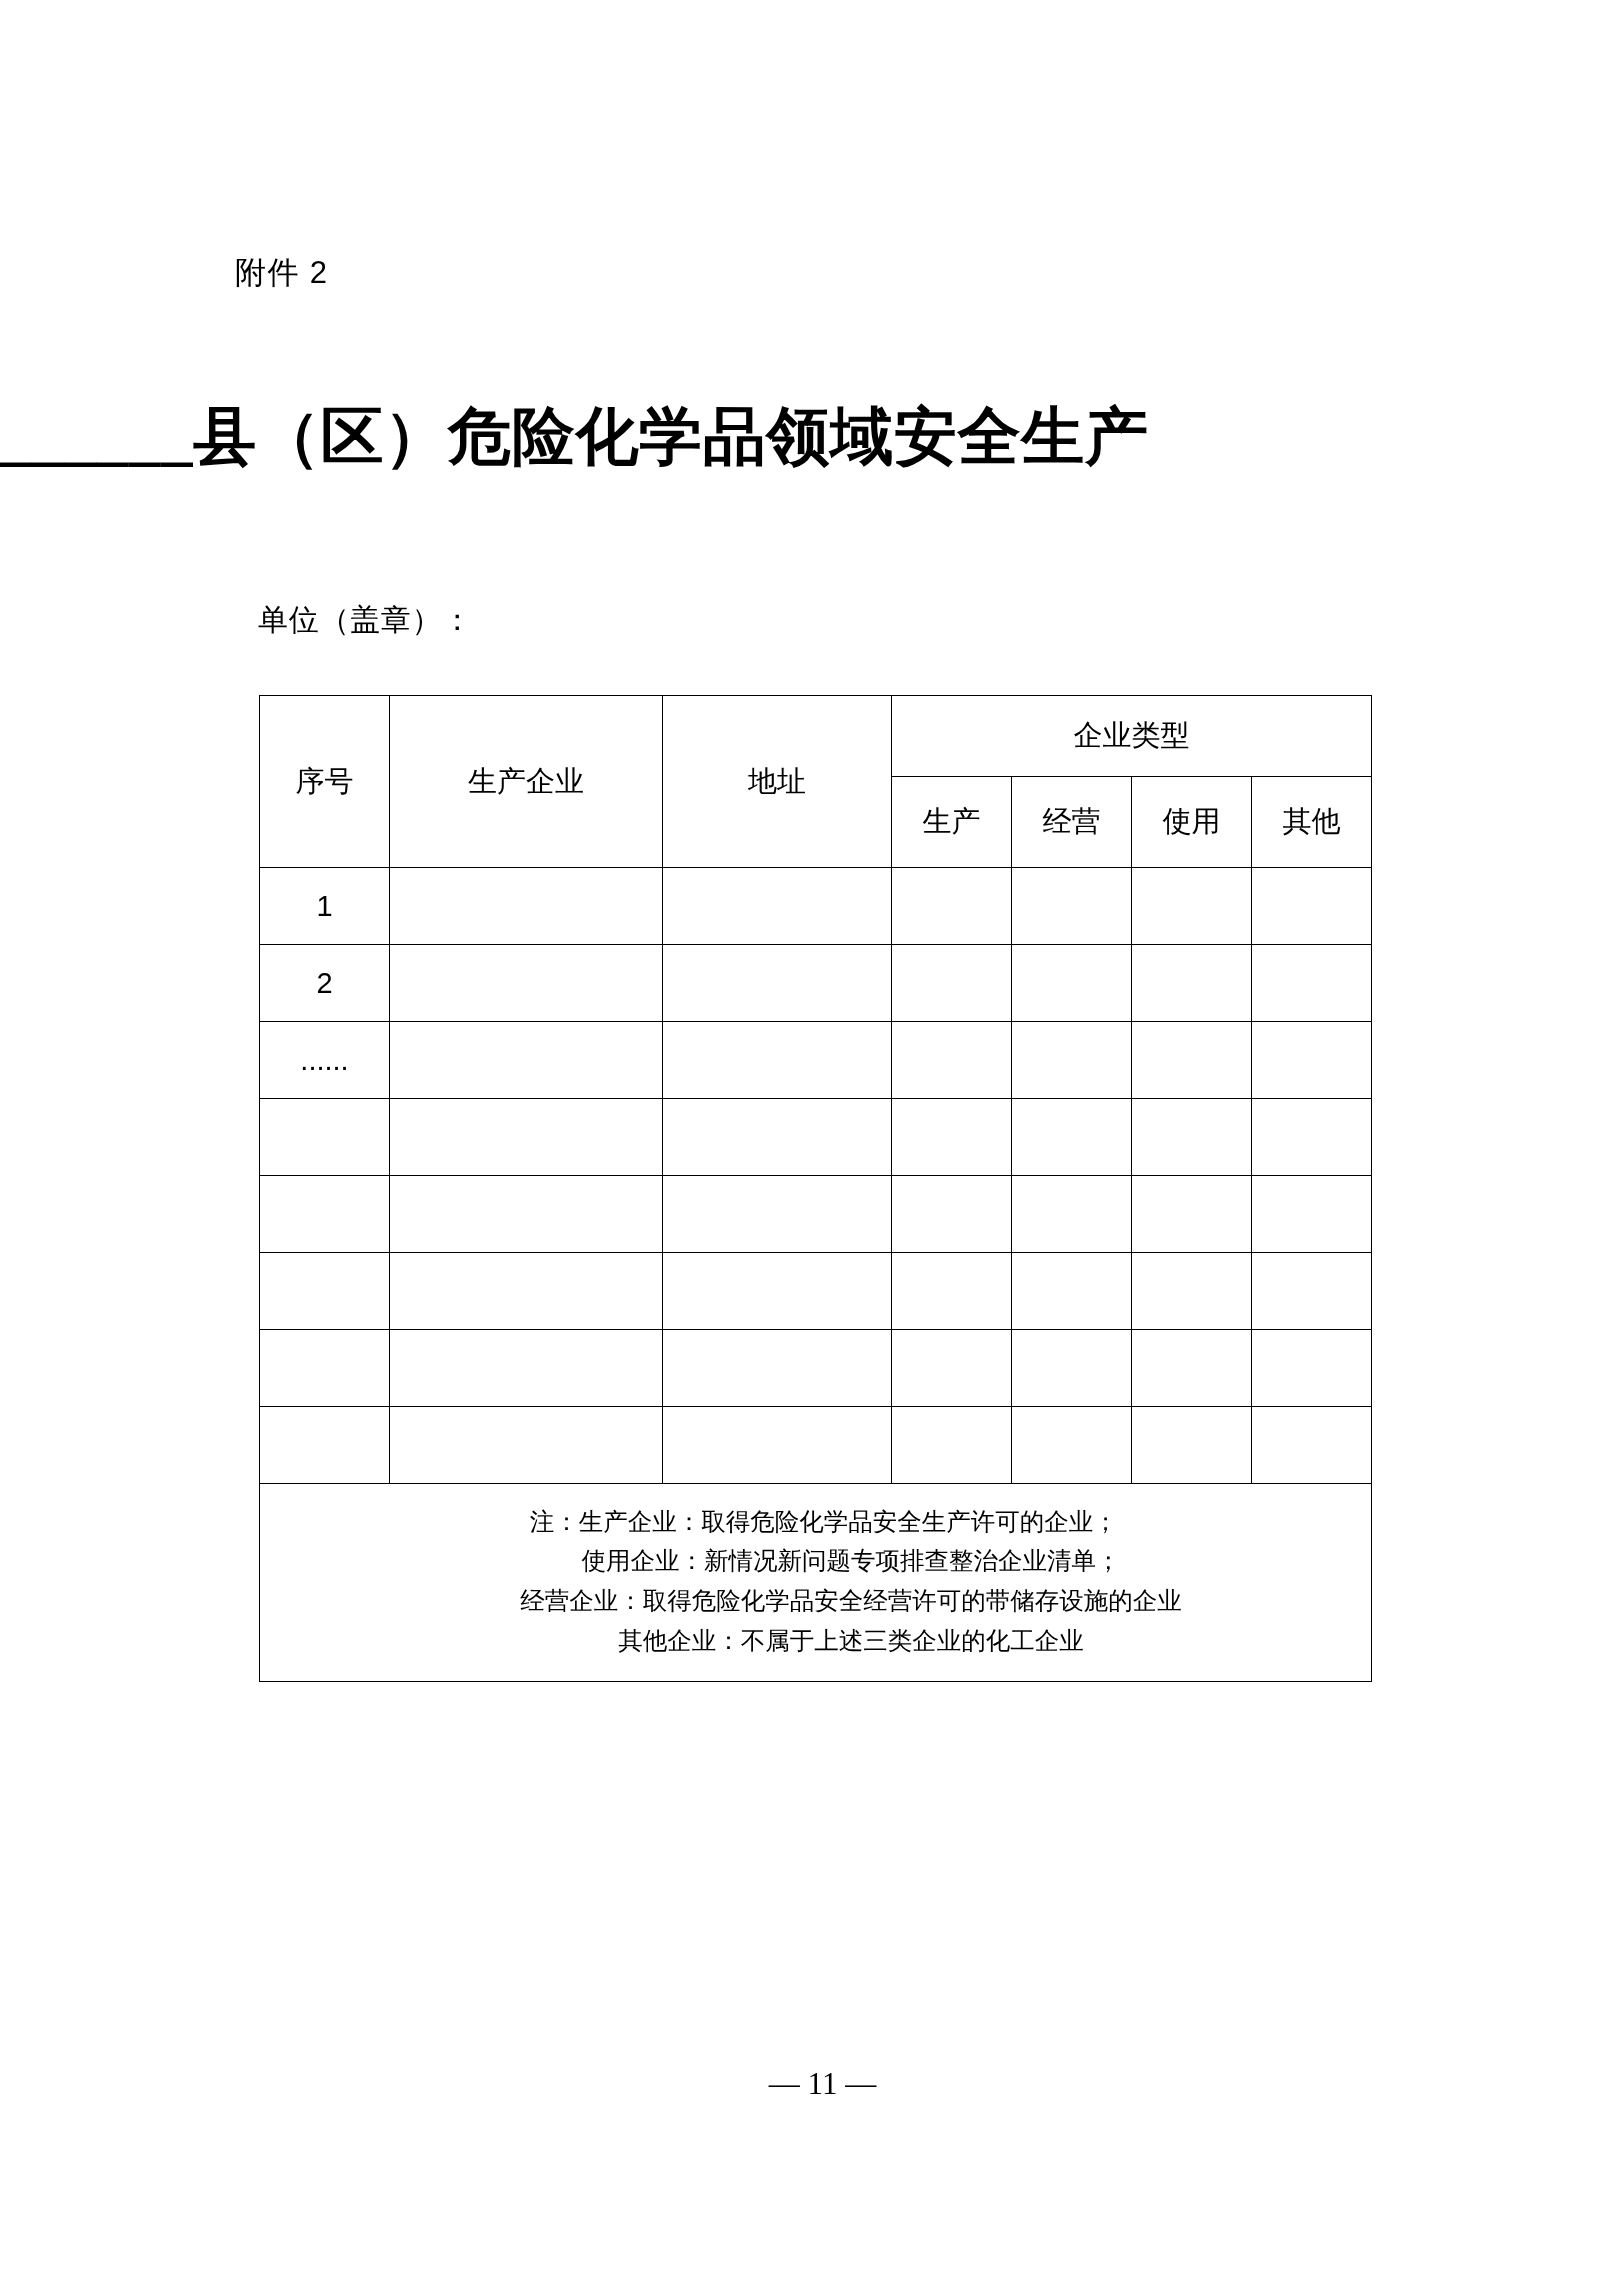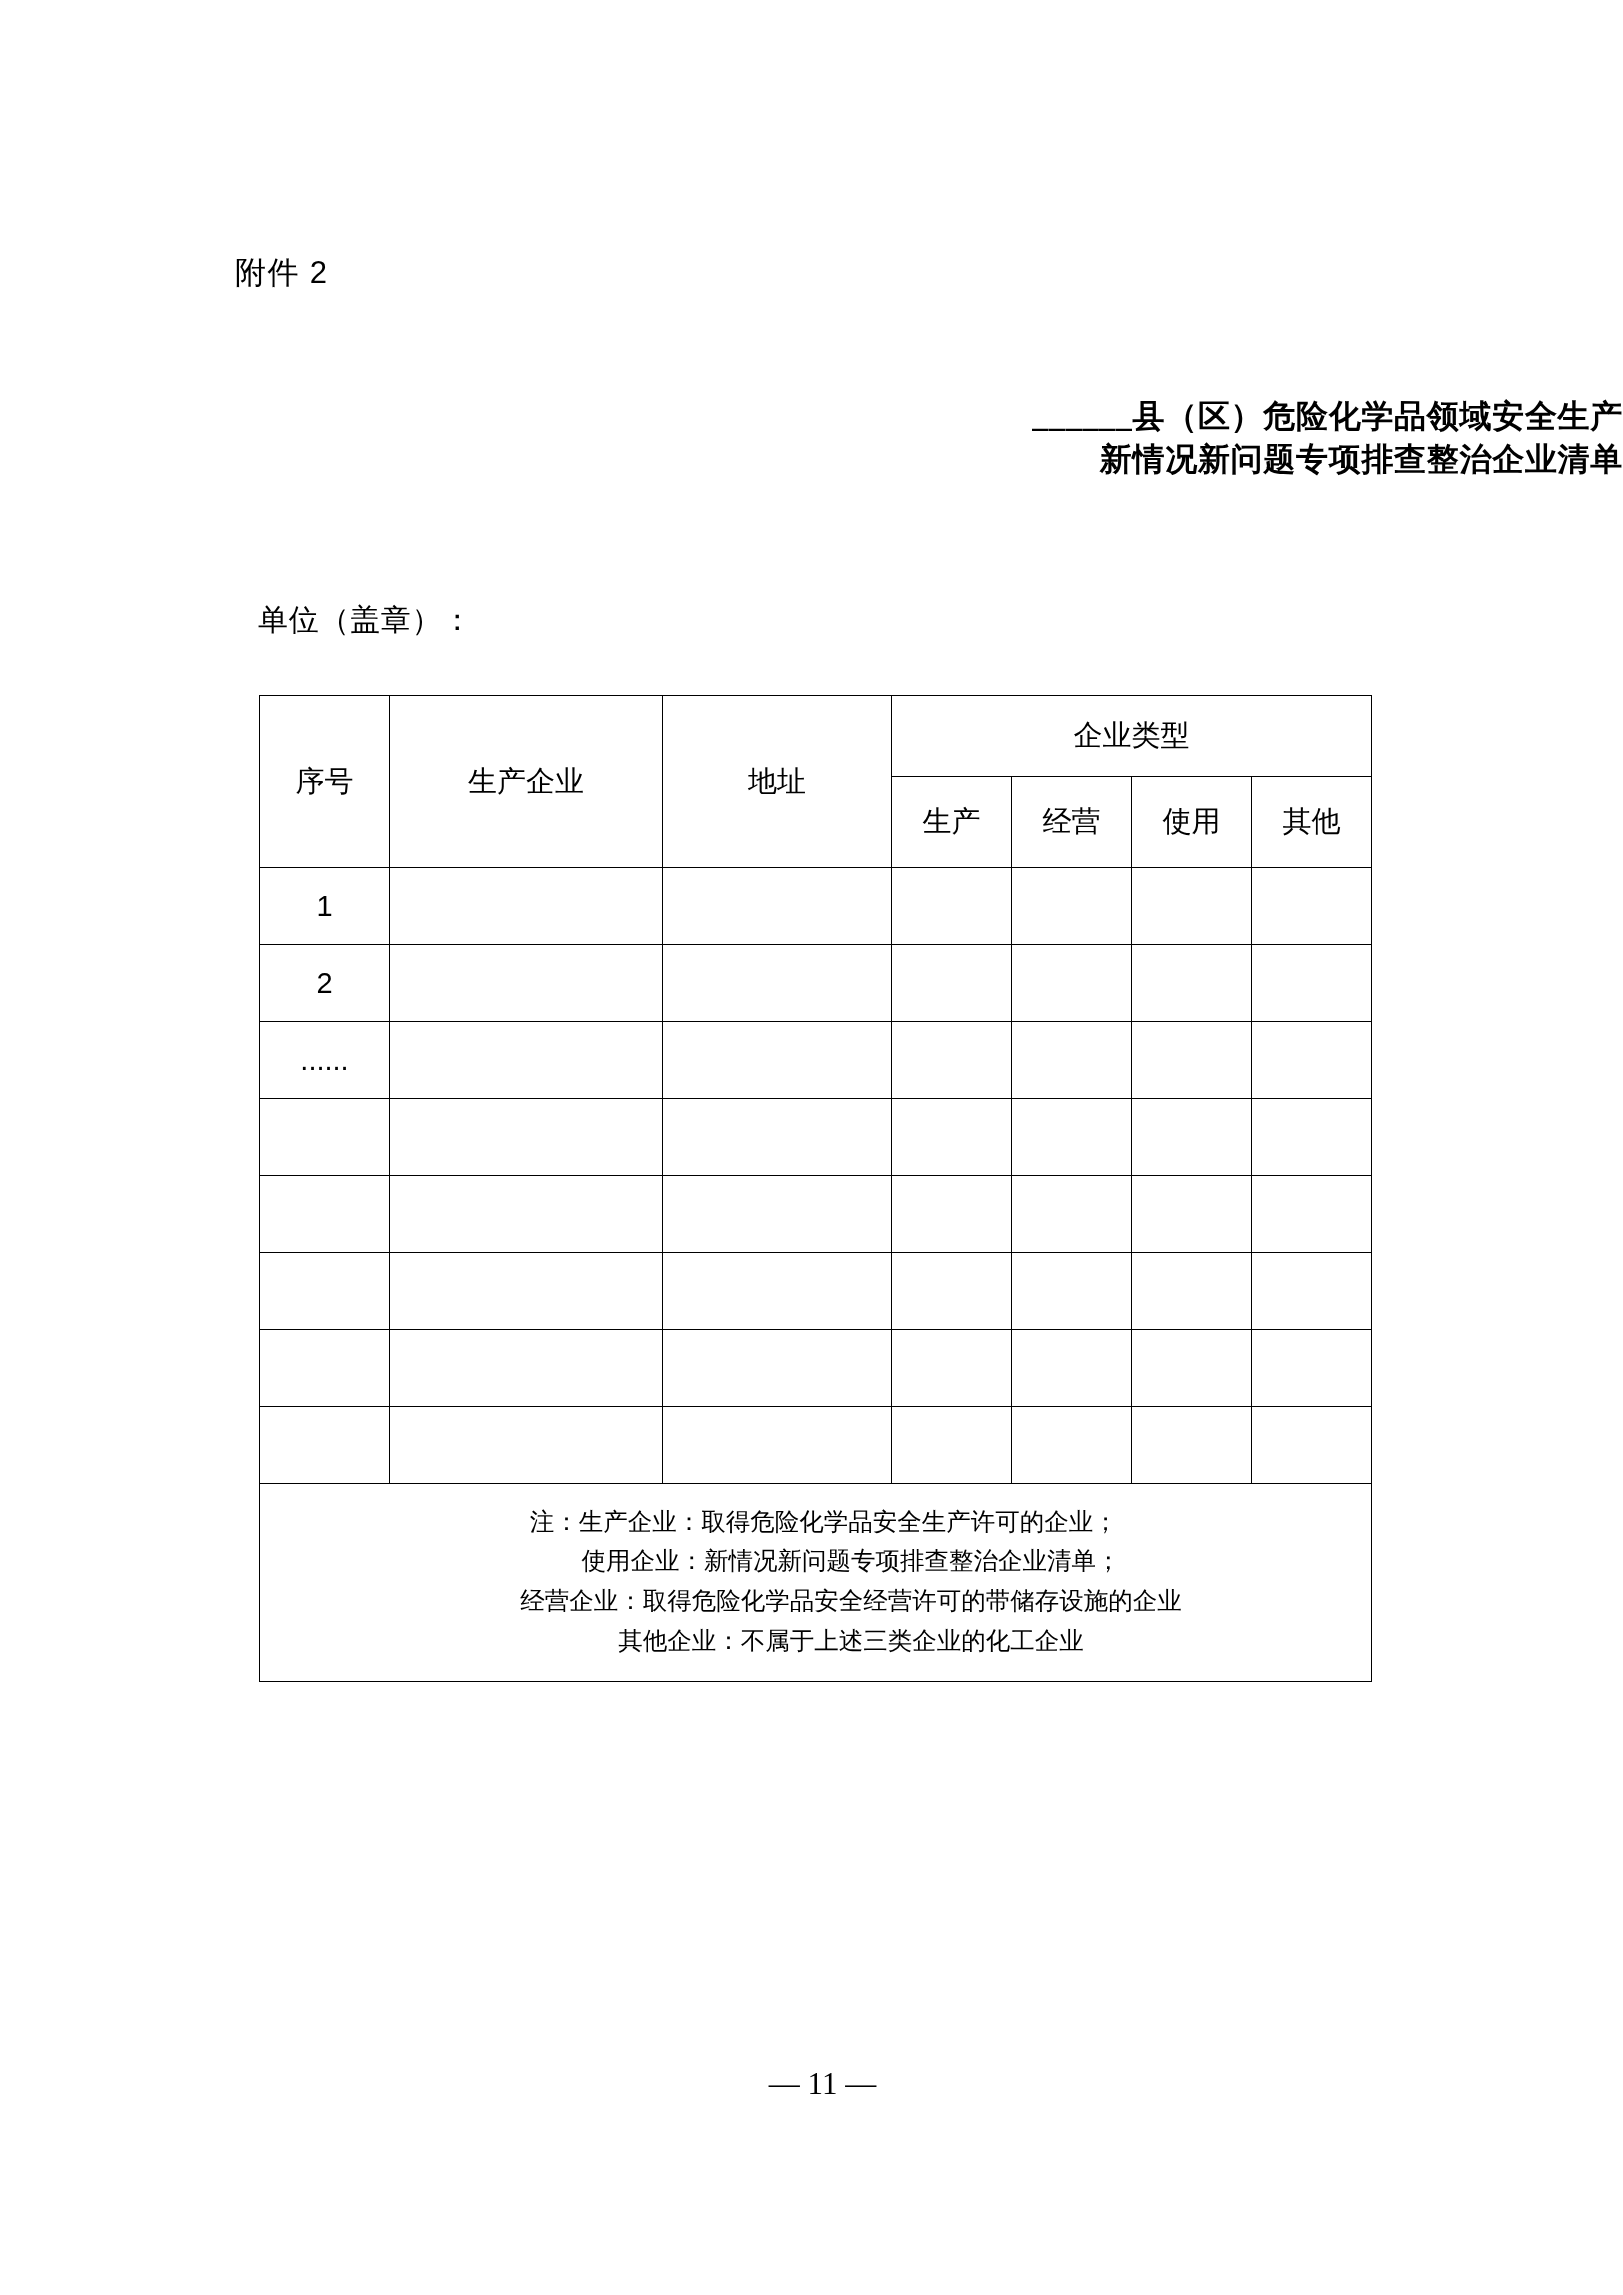--- a/index.html
+++ b/index.html
@@ -30,22 +30,22 @@
     font-size: 31px;
     font-family: "Liberation Sans", "DejaVu Sans", sans-serif;
     letter-spacing: 1.4px;
     margin-left: 48px;
   }
   .doc-title {
     position: absolute;
     left: 0;
     top: 395px;
     width: 1623px;
-    text-align: right;
-    font-size: 32px;
+    text-align: left;
+    font-size: 63px;
     font-weight: bold;
     line-height: 1.35;
     font-family: "Liberation Serif", "DejaVu Serif", serif;
     letter-spacing: 0.7px;
   }
   .doc-title .line {
     display: block;
     white-space: pre;
   }
   .unit-line {
@@ -108,21 +108,20 @@
 </style>
 </head>
 <body>
 
 <div class="page">
 
   <div class="attachment-label">附件 2</div>
 
   <div class="doc-title">
     <span class="line">______县（区）危险化学品领域安全生产</span>
-    <span class="line">新情况新问题专项排查整治企业清单</span>
   </div>
 
   <div class="unit-line">单位（盖章）：</div>
 
   <table class="main-table">
     <colgroup>
       <col style="width:130px">
       <col style="width:273px">
       <col style="width:229px">
       <col style="width:120px">

